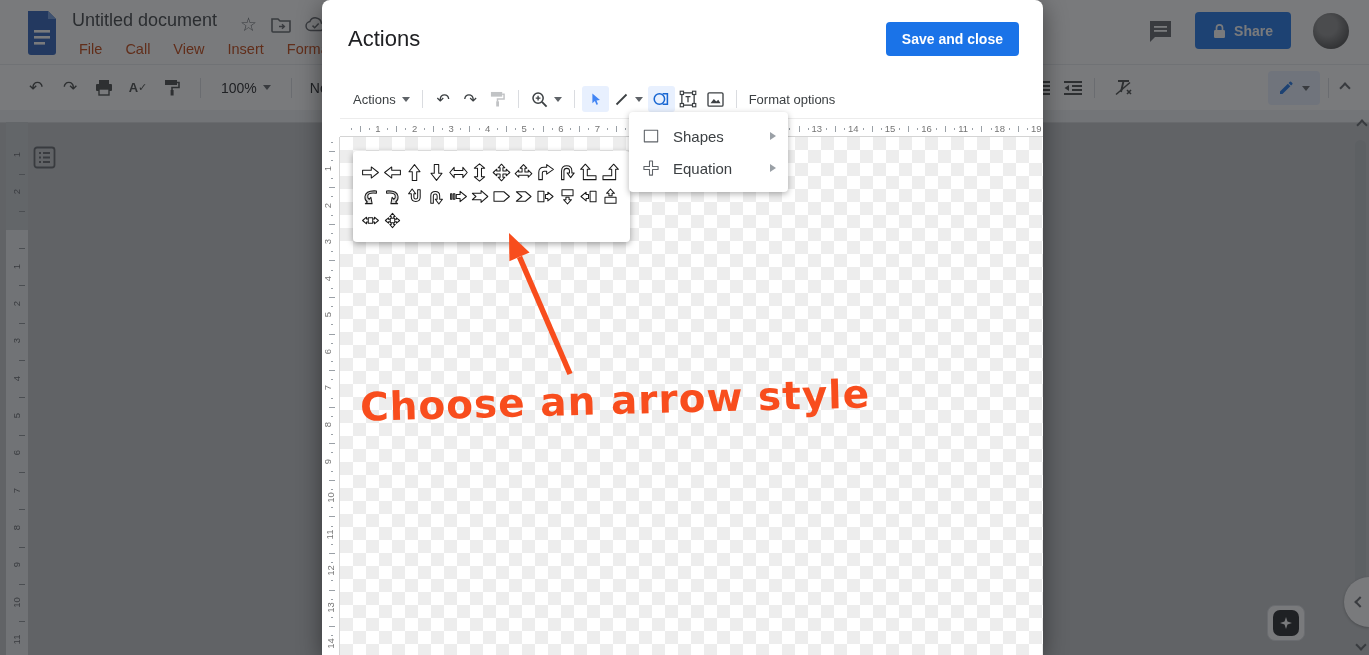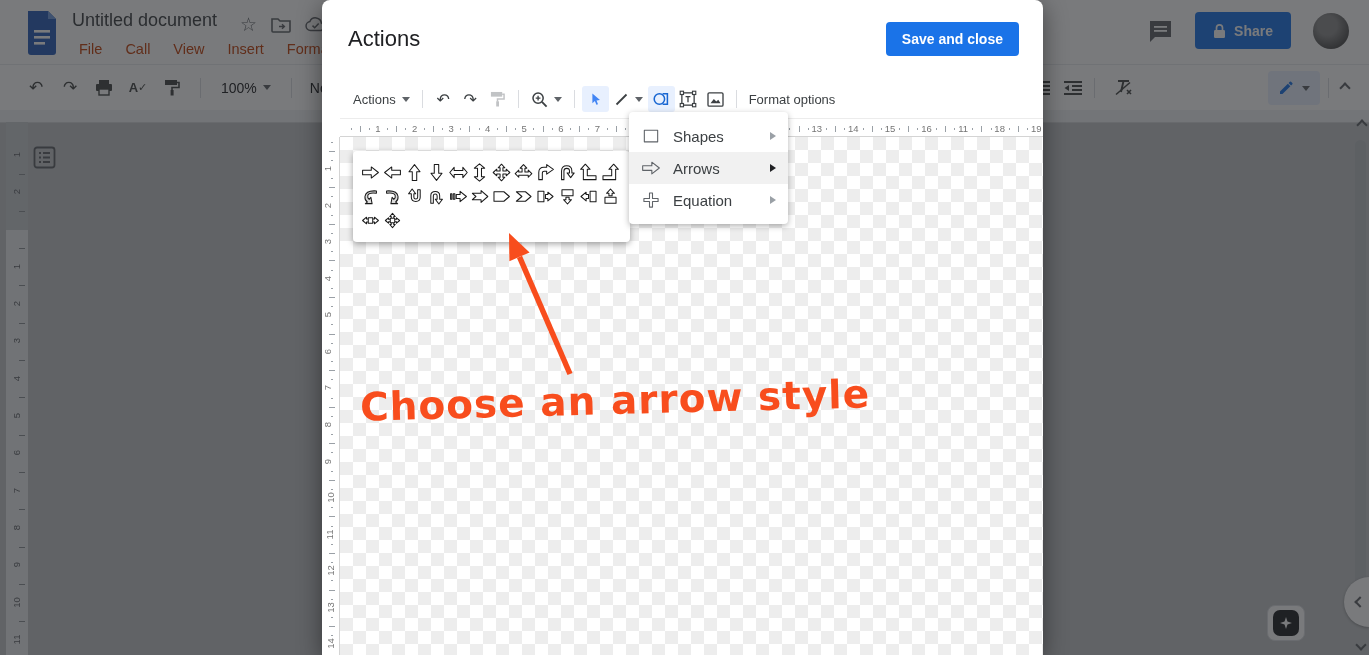--- a/index.html
+++ b/index.html
@@ -601,27 +601,20 @@
       </div>
 
     <div class="shape-menu" id="shape-menu">
         <div class="sm-item">
           <svg viewBox="0 0 24 24" width="20" height="20">
             <path d="M4 5 H20 V19 H4 Z" fill="none" stroke="#5f6368" stroke-width="1.3" stroke-linejoin="round"></path>
           </svg>
           <span class="sm-label">Shapes</span>
           <span class="sm-arrow"></span>
         </div>
-        <div class="sm-item active">
-          <svg viewBox="0 0 24 24" width="20" height="20">
-            <path d="M2 9.2 H13 V5 L22 12 L13 19 V14.8 H2 Z" fill="none" stroke="#5f6368" stroke-width="1.3" stroke-linejoin="round"></path>
-          </svg>
-          <span class="sm-label">Arrows</span>
-          <span class="sm-arrow"></span>
-        </div>
         <div class="sm-item">
           <svg viewBox="0 0 24 24" width="20" height="20">
             <path d="M10.2 3.5 H13.8 V10.2 H20.5 V13.8 H13.8 V20.5 H10.2 V13.8 H3.5 V10.2 H10.2 Z" fill="none" stroke="#5f6368" stroke-width="1.3" stroke-linejoin="round"></path>
           </svg>
           <span class="sm-label">Equation</span>
           <span class="sm-arrow"></span>
         </div>
       </div>
   </div>
 

